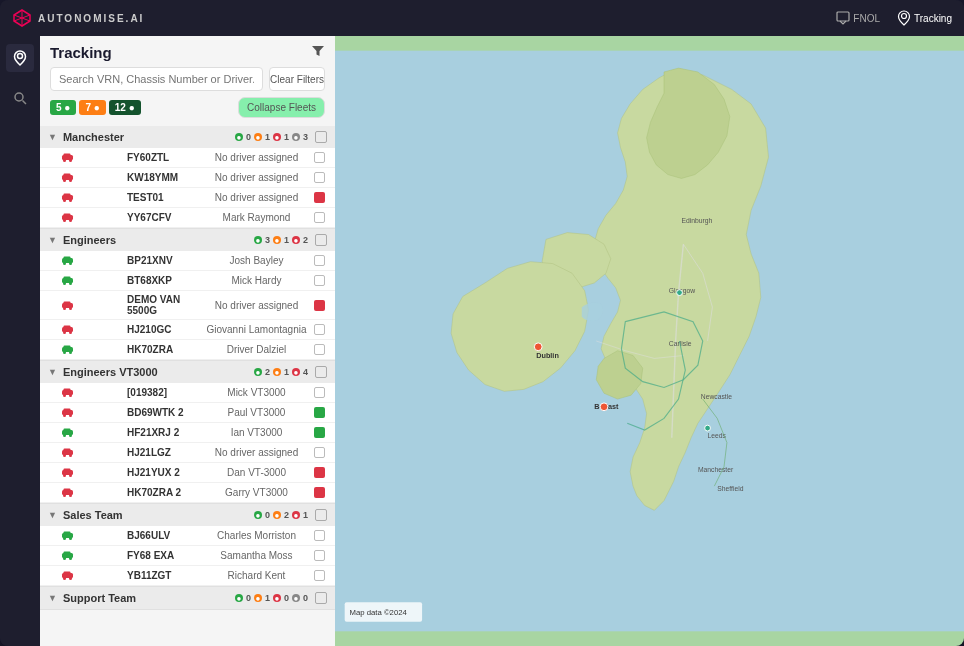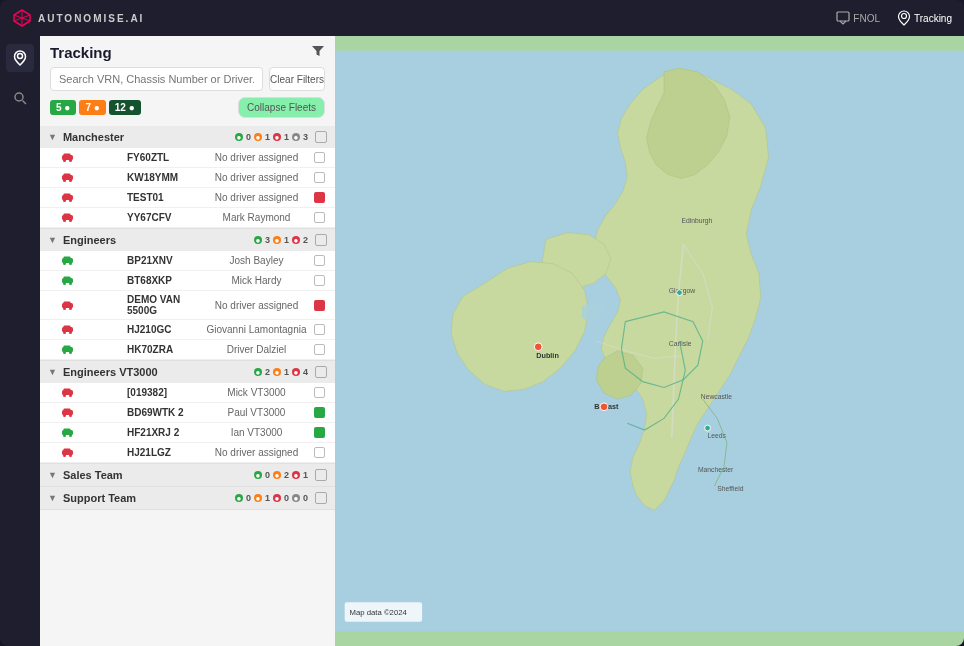--- a/index.html
+++ b/index.html
@@ -610,37 +610,112 @@
                   <circle cx="3.5" cy="9.5" r="1.5"></circle>
                   <circle cx="9.5" cy="9.5" r="1.5"></circle>
                 </svg>
               </div>
         <div class="fleet-row-reg">HJ21LGZ</div>
         <div class="fleet-row-driver">No driver assigned</div>
         <div class="fleet-row-end">
                 <div class="row-checkbox"></div>
               </div>
       </div>
+            <div class="fleet-row">
+        <div class="fleet-row-icon">
+                <svg width="13" height="13" viewBox="0 0 13 13" fill="#dc3545">
+                  <rect x="1" y="4" width="11" height="5" rx="1.5"></rect>
+                  <rect x="2.5" y="2.5" width="7" height="3" rx="1"></rect>
+                  <circle cx="3.5" cy="9.5" r="1.5"></circle>
+                  <circle cx="9.5" cy="9.5" r="1.5"></circle>
+                </svg>
+              </div>
+        <div class="fleet-row-reg">HJ21YUX 2</div>
+        <div class="fleet-row-driver">Dan VT-3000</div>
+        <div class="fleet-row-end">
+                <div class="row-red-sq"></div>
+              </div>
+      </div>
+            <div class="fleet-row">
+        <div class="fleet-row-icon">
+                <svg width="13" height="13" viewBox="0 0 13 13" fill="#dc3545">
+                  <rect x="1" y="4" width="11" height="5" rx="1.5"></rect>
+                  <rect x="2.5" y="2.5" width="7" height="3" rx="1"></rect>
+                  <circle cx="3.5" cy="9.5" r="1.5"></circle>
+                  <circle cx="9.5" cy="9.5" r="1.5"></circle>
+                </svg>
+              </div>
+        <div class="fleet-row-reg">HK70ZRA 2</div>
+        <div class="fleet-row-driver">Garry VT3000</div>
+        <div class="fleet-row-end">
+                <div class="row-red-sq"></div>
+              </div>
+      </div>
           </div>
           <div class="fleet-group">
             <div class="fleet-group-header">
               <div class="fleet-group-title">
                 <span class="collapse-arrow">▼</span>
                 <span>Sales Team</span>
               </div>
               <div class="fleet-group-stats">
                 <span class="stat-dot stat-green">●</span>
                 <span class="stat-num">0</span>
                 <span class="stat-dot stat-orange">●</span>
                 <span class="stat-num">2</span>
                 <span class="stat-dot stat-red">●</span>
                 <span class="stat-num">1</span>
                 <div class="fleet-group-checkbox"></div>
               </div>
             </div>
+            <div class="fleet-row">
+        <div class="fleet-row-icon">
+                <svg width="13" height="13" viewBox="0 0 13 13" fill="#28a745">
+                  <rect x="1" y="4" width="11" height="5" rx="1.5"></rect>
+                  <rect x="2.5" y="2.5" width="7" height="3" rx="1"></rect>
+                  <circle cx="3.5" cy="9.5" r="1.5"></circle>
+                  <circle cx="9.5" cy="9.5" r="1.5"></circle>
+                </svg>
+              </div>
+        <div class="fleet-row-reg">BJ66ULV</div>
+        <div class="fleet-row-driver">Charles Morriston</div>
+        <div class="fleet-row-end">
+                <div class="row-checkbox"></div>
+              </div>
+      </div>
+            <div class="fleet-row">
+        <div class="fleet-row-icon">
+                <svg width="13" height="13" viewBox="0 0 13 13" fill="#28a745">
+                  <rect x="1" y="4" width="11" height="5" rx="1.5"></rect>
+                  <rect x="2.5" y="2.5" width="7" height="3" rx="1"></rect>
+                  <circle cx="3.5" cy="9.5" r="1.5"></circle>
+                  <circle cx="9.5" cy="9.5" r="1.5"></circle>
+                </svg>
+              </div>
+        <div class="fleet-row-reg">FY68 EXA</div>
+        <div class="fleet-row-driver">Samantha Moss</div>
+        <div class="fleet-row-end">
+                <div class="row-checkbox"></div>
+              </div>
+      </div>
+            <div class="fleet-row">
+        <div class="fleet-row-icon">
+                <svg width="13" height="13" viewBox="0 0 13 13" fill="#dc3545">
+                  <rect x="1" y="4" width="11" height="5" rx="1.5"></rect>
+                  <rect x="2.5" y="2.5" width="7" height="3" rx="1"></rect>
+                  <circle cx="3.5" cy="9.5" r="1.5"></circle>
+                  <circle cx="9.5" cy="9.5" r="1.5"></circle>
+                </svg>
+              </div>
+        <div class="fleet-row-reg">YB11ZGT</div>
+        <div class="fleet-row-driver">Richard Kent</div>
+        <div class="fleet-row-end">
+                <div class="row-checkbox"></div>
+              </div>
+      </div>
           </div>
           <div class="fleet-group">
             <div class="fleet-group-header">
               <div class="fleet-group-title">
                 <span class="collapse-arrow">▼</span>
                 <span>Support Team</span>
               </div>
               <div class="fleet-group-stats">
                 <span class="stat-dot stat-green">●</span>
                 <span class="stat-num">0</span>

